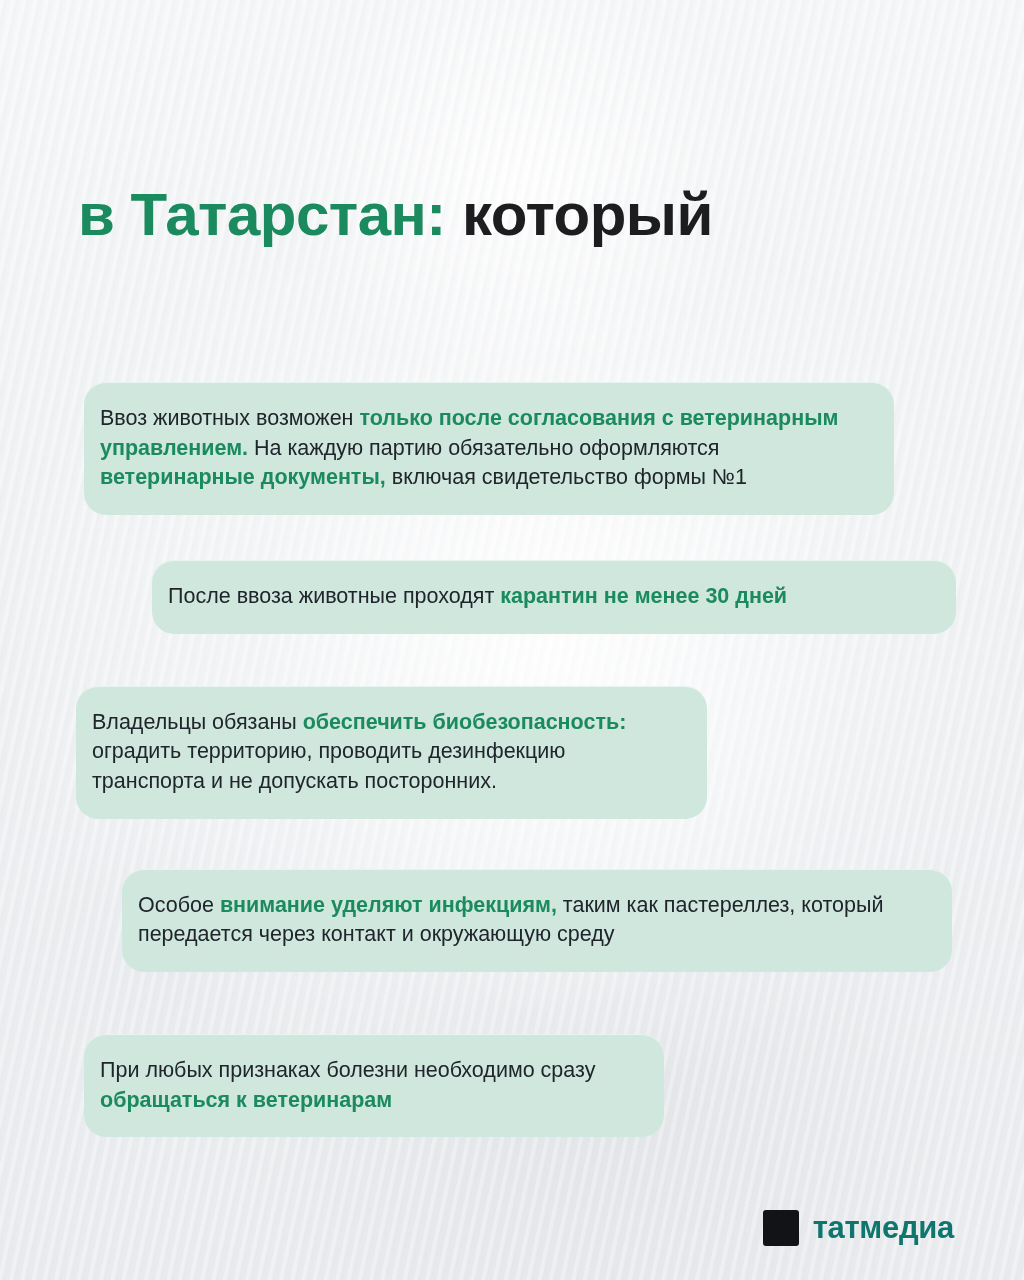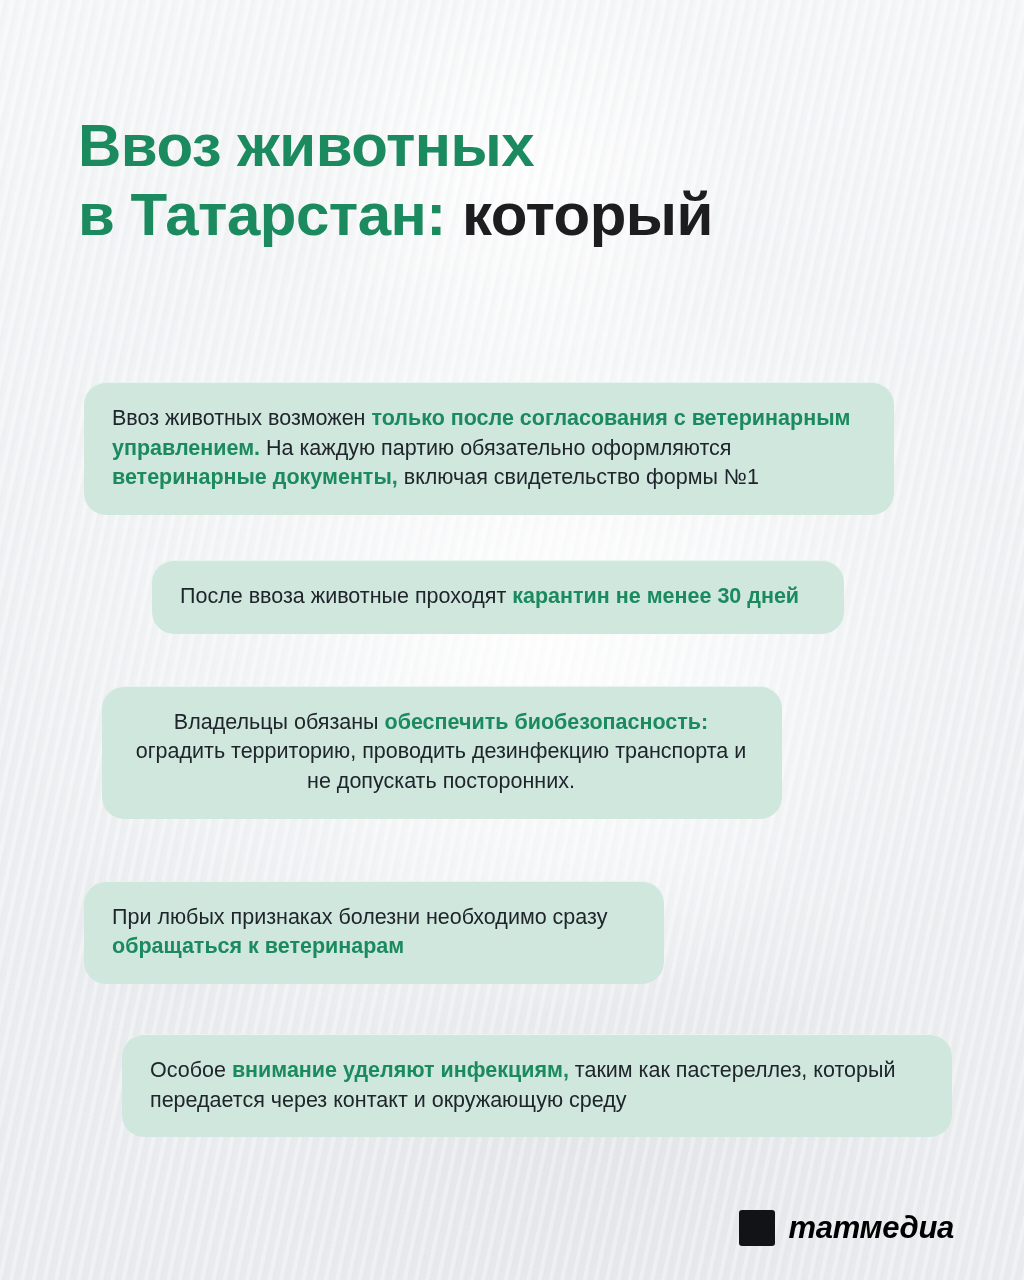--- a/index.html
+++ b/index.html
@@ -67,79 +67,78 @@
   .cards {
     position: absolute;
     left: 0;
     top: 382px;
     width: 1024px;
   }
   .card {
     position: relative;
     background: #cfe7dd;
     border-radius: 22px;
-    padding: 22px 30px 22px 28px;
+    padding: 22px 30px 22px 16px;
     box-sizing: border-box;
     color: #20252b;
     font-size: 21.5px;
     line-height: 1.38;
     box-shadow: 0 1px 0 rgba(255,255,255,0.55) inset;
   }
   .card b, .card .hl {
     color: #1b8a5f;
     font-weight: bold;
   }
   .card.c1 { margin-left: 84px; width: 810px; }
-  .card.c2 { margin-left: 152px; width: 692px; margin-top: 45px; }
-  .card.c3 { margin-left: 102px; width: 680px; margin-top: 52px; text-align: center; }
+  .card.c2 { margin-left: 152px; width: 804px; margin-top: 45px; }
+  .card.c3 { margin-left: 76px; width: 631px; margin-top: 52px; }
   .card.c4 { margin-left: 122px; width: 830px; margin-top: 50px; }
   .card.c5 { margin-left: 84px; width: 580px; margin-top: 62px; }
 
   .logo-row {
     position: absolute;
     right: 70px;
     bottom: 34px;
     display: flex;
     align-items: center;
     gap: 14px;
   }
   .logo-mark {
     width: 36px;
     height: 36px;
     background: #111317;
     border-radius: 3px;
   }
   .logo-text {
     font-size: 31px;
     font-weight: bold;
-    color: #000000;
+    color: #0f766e;
     letter-spacing: -0.3px;
-    font-style: italic;
   }
 </style>
 </head>
 <body>
 
 <div class="poster">
   <div class="bg-art"></div>
   <div class="bg-vignette"></div>
 
   <div class="content">
 
     <h1 class="title">
-      <span class="accent">Ввоз животных</span><br>
+      <br>
       <span class="accent">в Татарстан:</span><span> который</span><br>
     </h1>
 
     <div class="cards">
       <div class="card c1"><span>Ввоз животных возможен </span><span class="hl">только после согласования с ветеринарным управлением.</span><span> На каждую партию обязательно оформляются </span><span class="hl">ветеринарные документы,</span><span> включая свидетельство формы №1</span></div>
       <div class="card c2"><span>После ввоза животные проходят </span><span class="hl">карантин не менее 30 дней</span></div>
       <div class="card c3"><span>Владельцы обязаны </span><span class="hl">обеспечить биобезопасность:</span><span> оградить территорию, проводить дезинфекцию транспорта и не допускать посторонних.</span></div>
+      <div class="card c4"><span>Особое </span><span class="hl">внимание уделяют инфекциям,</span><span> таким как пастереллез, который передается через контакт и окружающую среду</span></div>
       <div class="card c5"><span>При любых признаках болезни необходимо сразу </span><span class="hl">обращаться к ветеринарам</span></div>
-      <div class="card c4"><span>Особое </span><span class="hl">внимание уделяют инфекциям,</span><span> таким как пастереллез, который передается через контакт и окружающую среду</span></div>
     </div>
 
     <div class="logo-row">
       <div class="logo-mark"></div>
       <div class="logo-text">татмедиа</div>
     </div>
 
   </div>
 </div>
 

